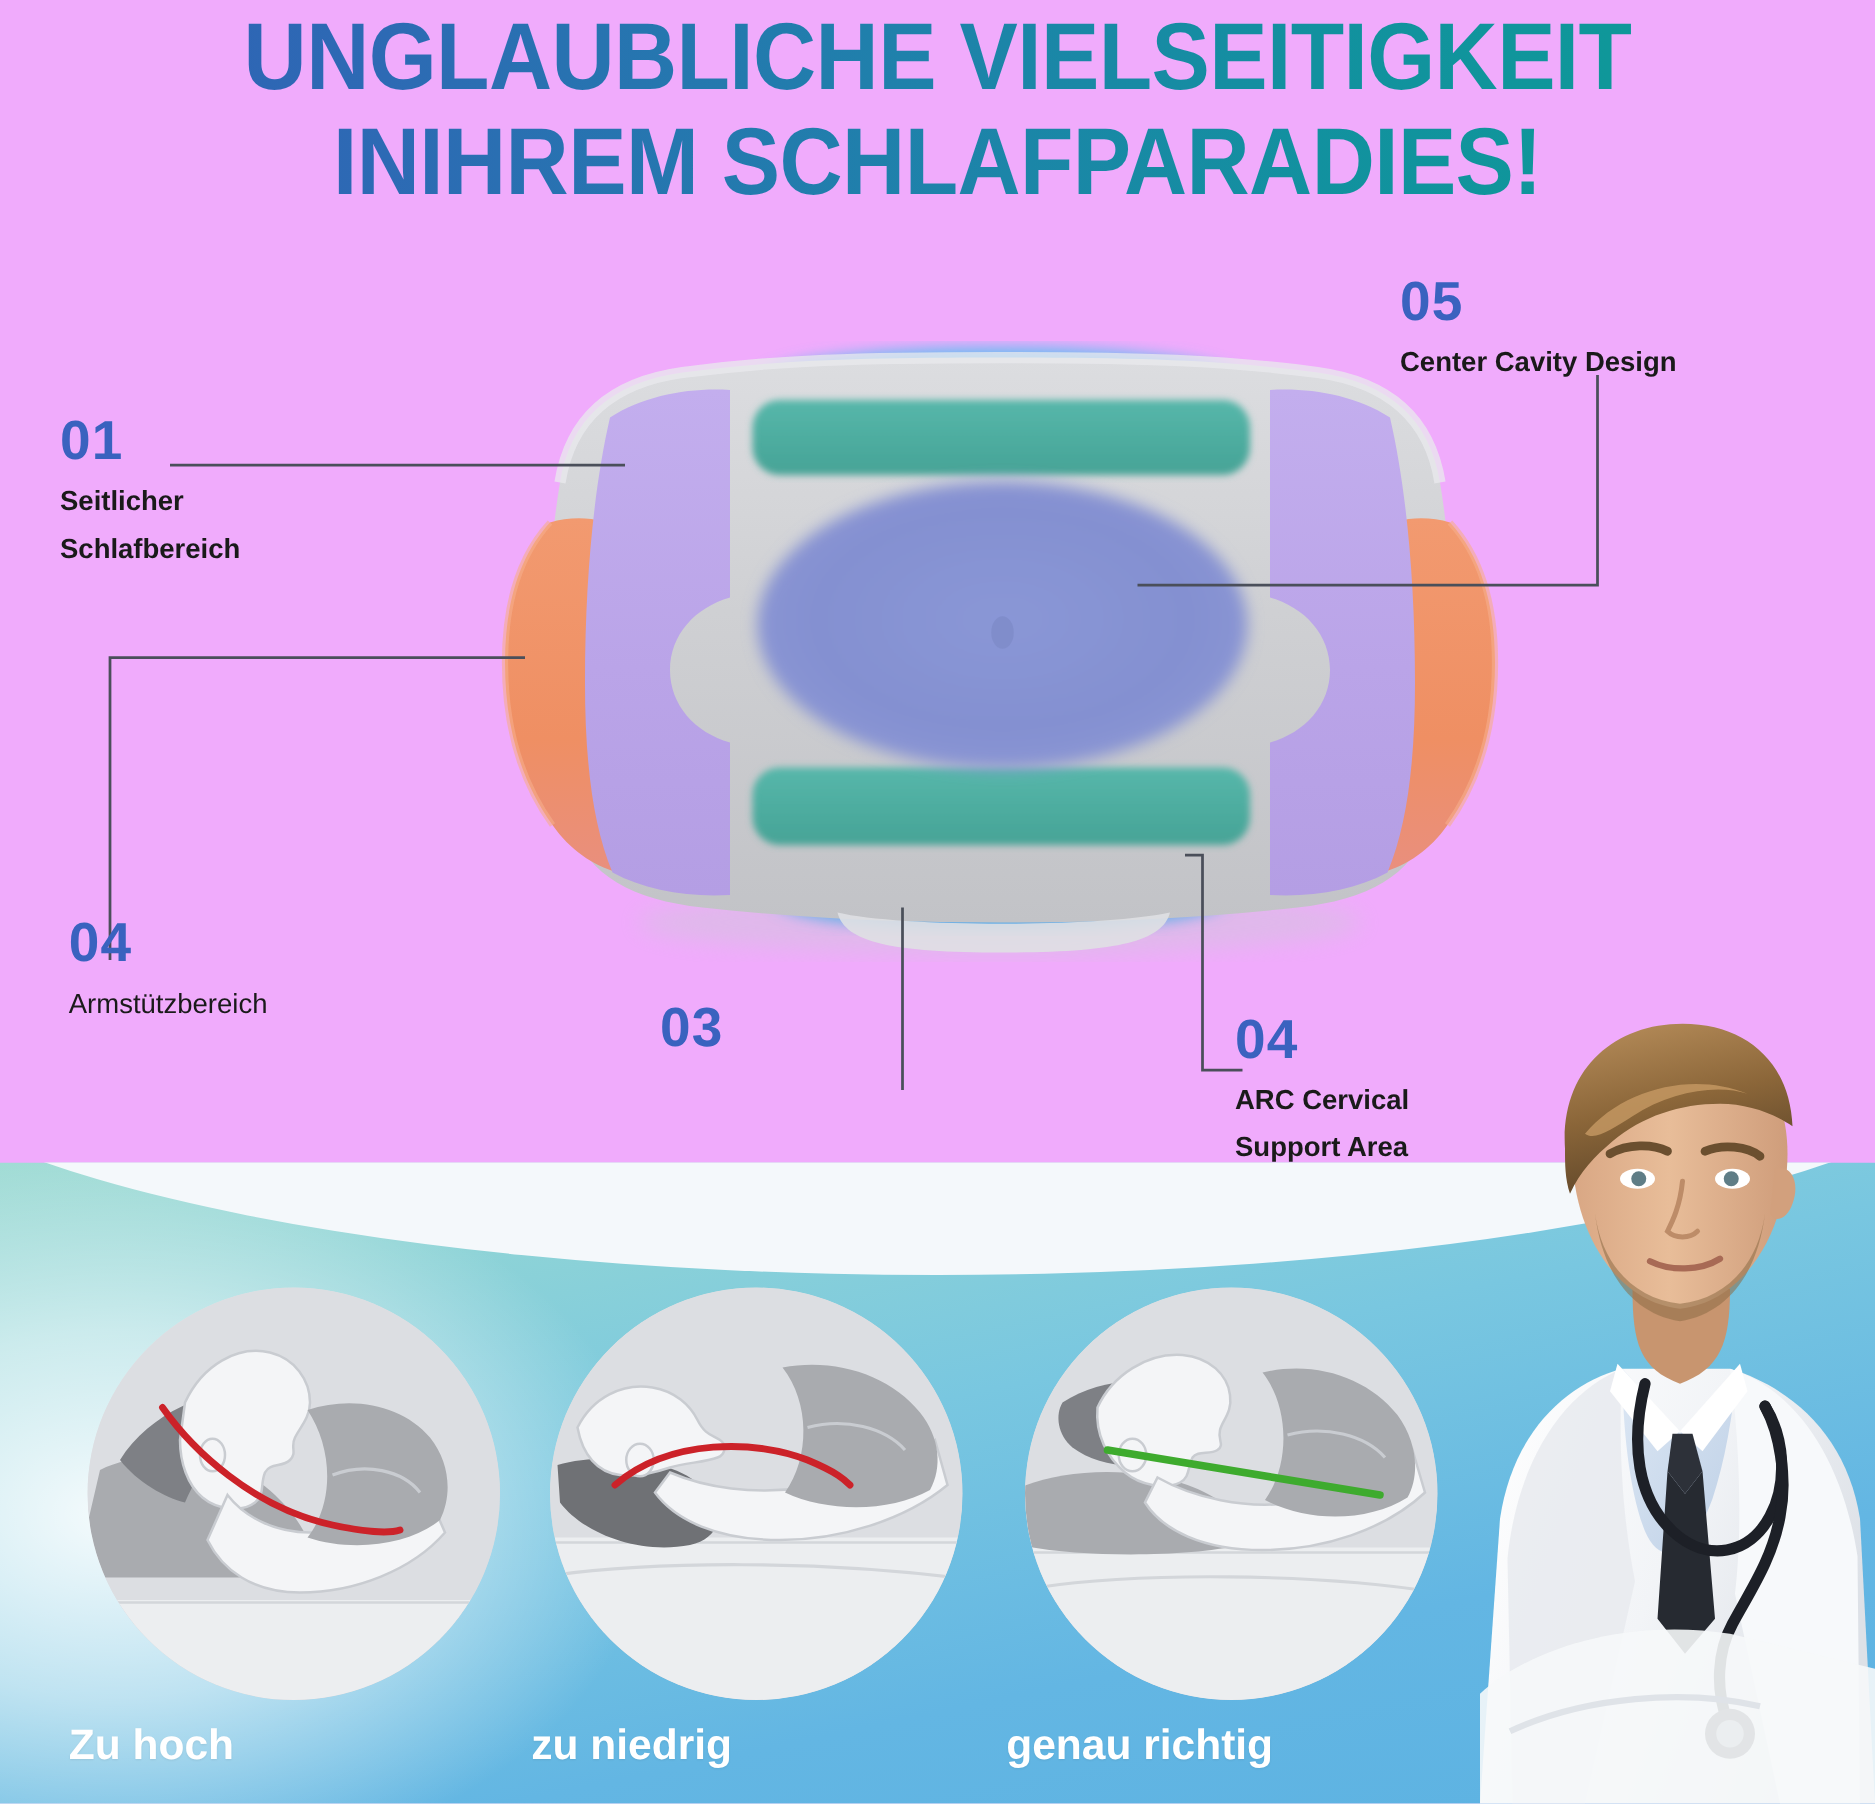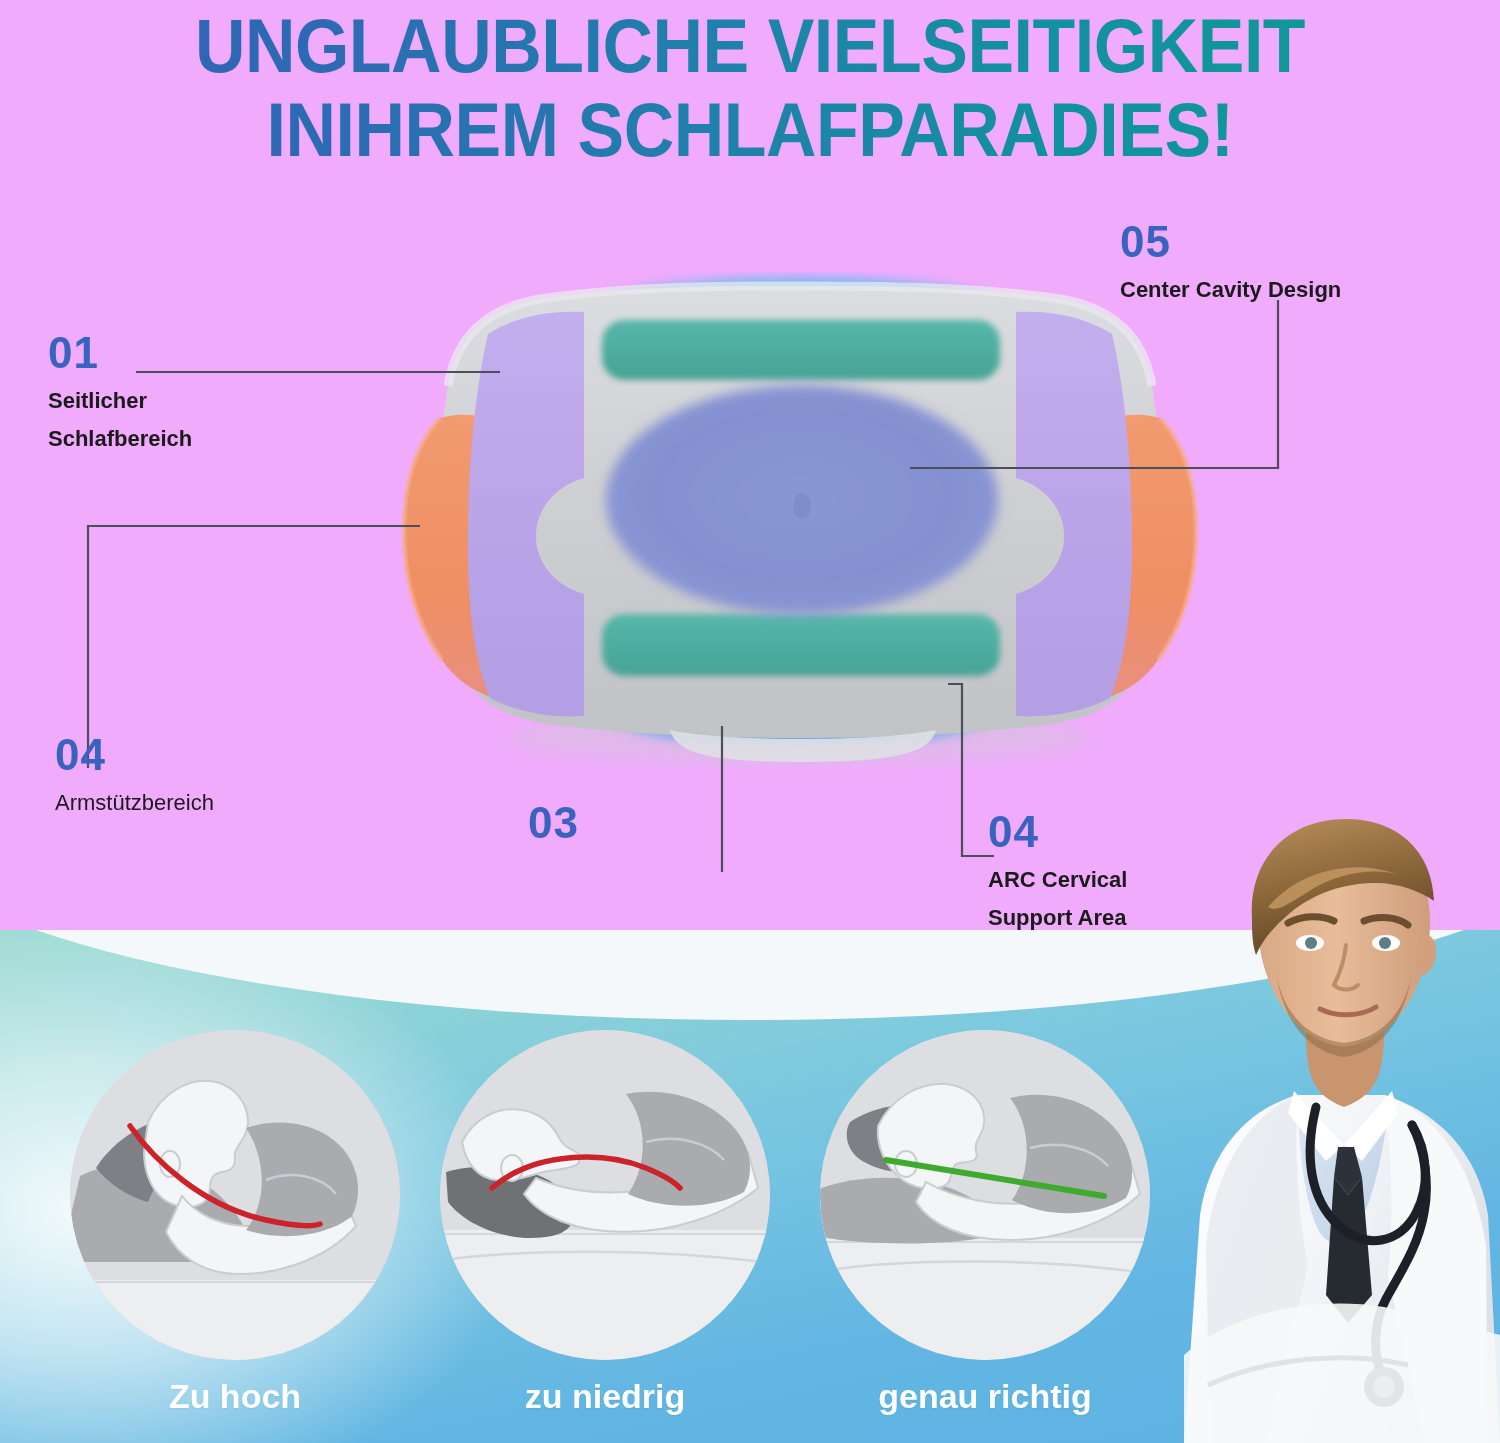--- a/index.html
+++ b/index.html
@@ -89,21 +89,21 @@
 
   .circle-card { position:absolute; width:360px; }
   .circle-disc {
     position:relative; width:330px; height:330px; margin:0 auto;
     border-radius:50%;
     background:radial-gradient(circle at 42% 35%, #e6e7ea 0%, #dcdee2 60%, #d5d7dc 100%);
     overflow:hidden;
   }
   .circle-disc svg { display:block; width:330px; height:330px; }
   .circle-caption {
-    text-align:center; color:#ffffff; font-weight:700;
+    color:#ffffff; font-weight:700;
     font-size:34px; line-height:40px; margin-top:16px;
     text-shadow:0 1px 2px rgba(0,0,0,0.07);
   }
   #card-1 { left:55px;  top:100px; }
   #card-2 { left:425px; top:100px; }
   #card-3 { left:805px; top:100px; }
 
   
   #doctor {
     position:absolute; left:1148px; top:795px; width:352px; height:648px;

